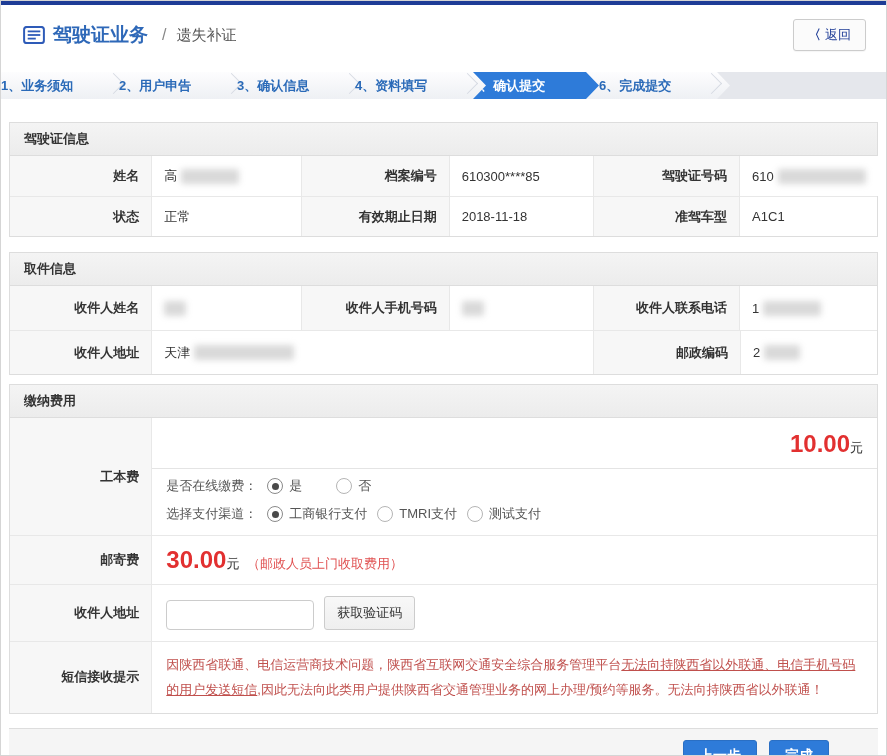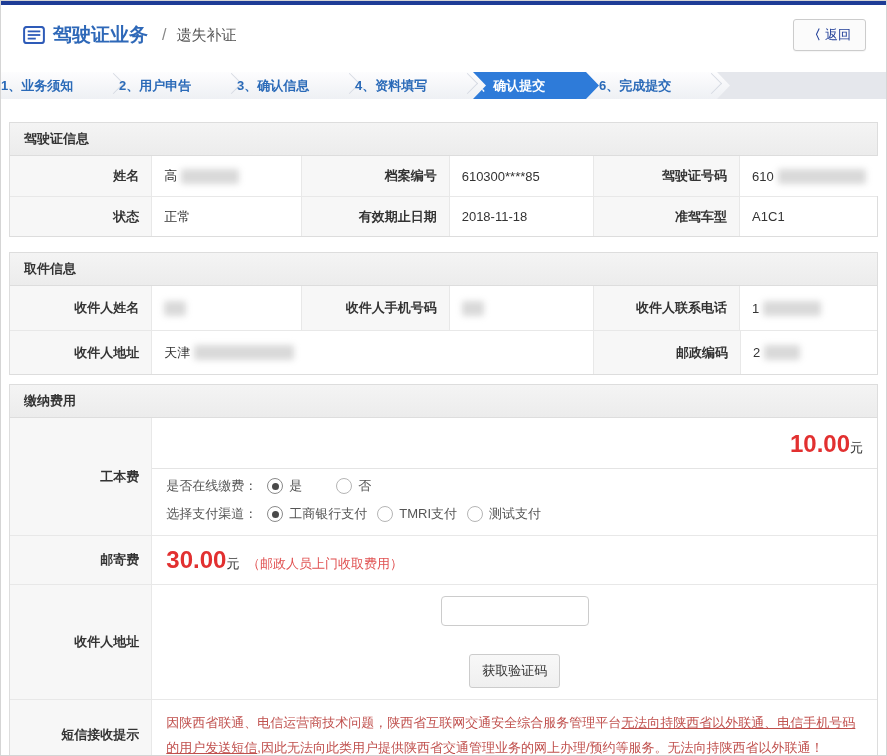--- a/index.html
+++ b/index.html
@@ -86,21 +86,21 @@
   .radio{display:inline-flex;align-items:center;gap:6px;cursor:pointer;color:#555;}
   .rb{
     width:14px;height:14px;border-radius:50%;border:1px solid #b5b5b5;background:#fff;
     display:inline-flex;align-items:center;justify-content:center;flex:0 0 auto;
   }
   .rb.on{border-color:#8a8a8a;}
   .rb.on i{width:7px;height:7px;border-radius:50%;background:#4a4a4a;display:block;}
   .radio-gap{width:14px;}
   .mail-line{padding:10px 14px;}
   .mail-note{color:#e05050;font-size:13px;margin-left:4px;}
-  .captcha-line{display:flex;align-items:center;gap:28px;padding:11px 14px;flex-direction:column;}
+  .captcha-line{display:flex;align-items:flex-end;gap:10px;padding:11px 14px;}
   .captcha-input{
     width:130px;height:28px;border:1px solid #ccc;border-radius:4px;
     font-size:13px;padding:0 8px;outline:none;
   }
   .captcha-btn{
     background:linear-gradient(180deg,#f8f8f8,#efefef);
     border:1px solid #ccc;border-radius:3px;padding:7px 12px;
     font-size:13px;color:#333;cursor:pointer;
   }
   .sms-text{display:block;padding:10px 14px;font-size:13px;line-height:1.95;color:#c0504d;}

